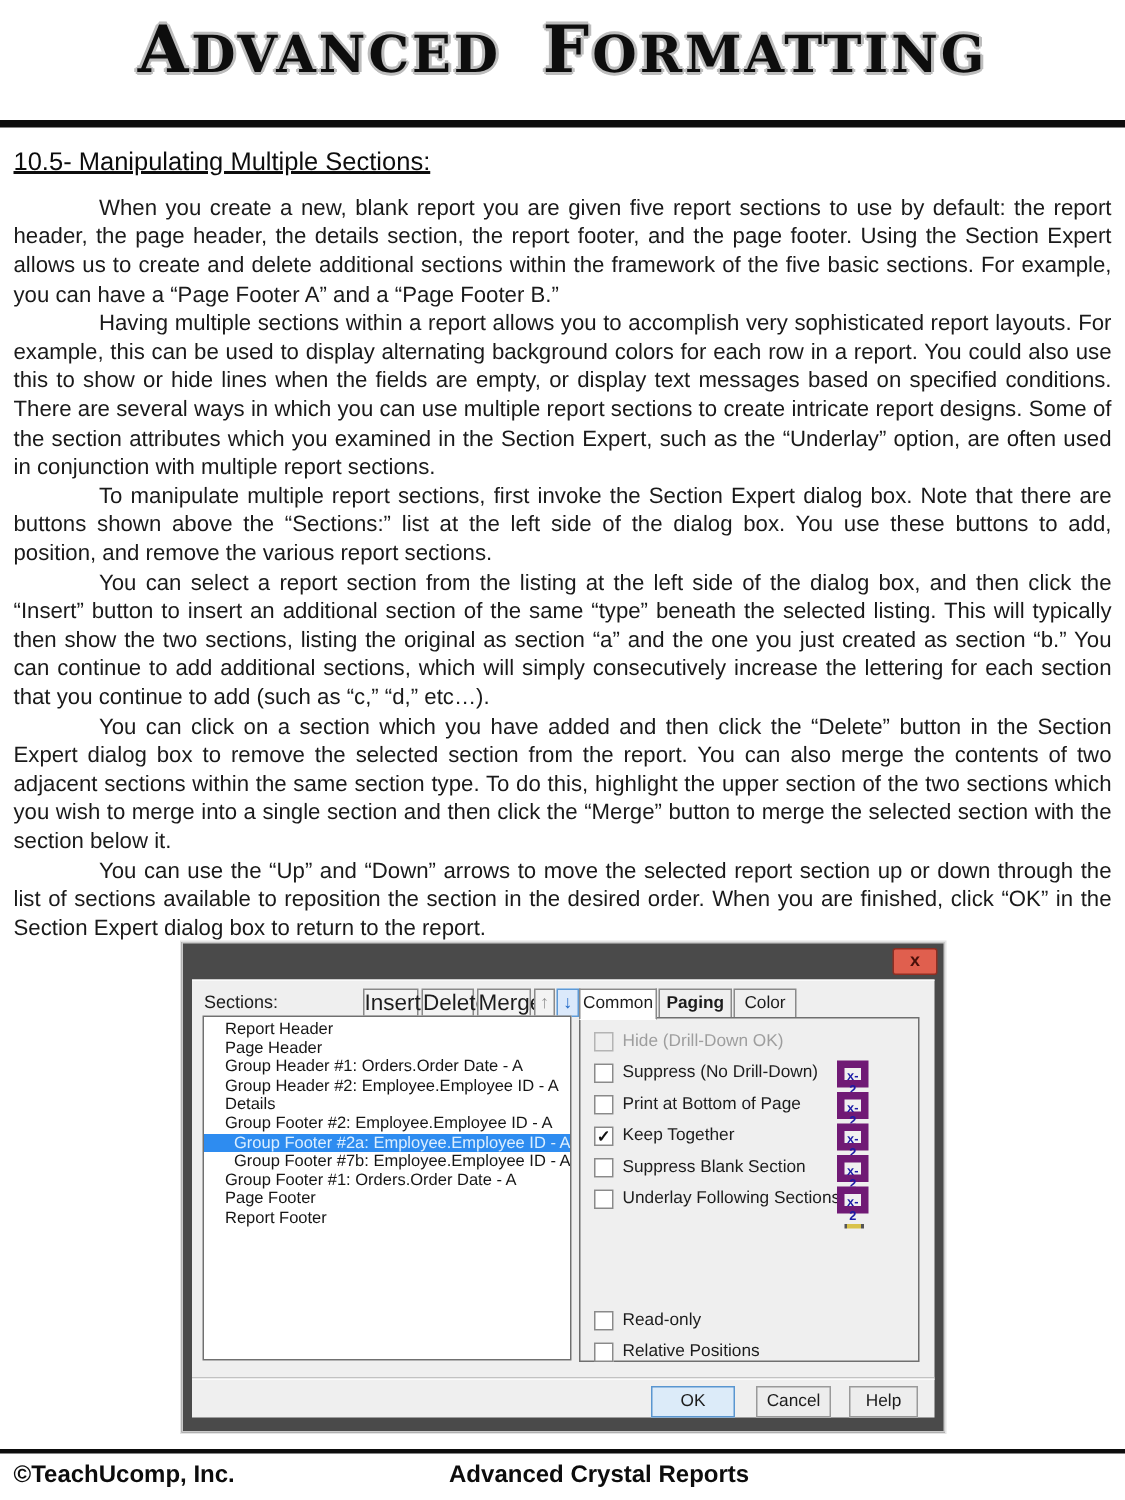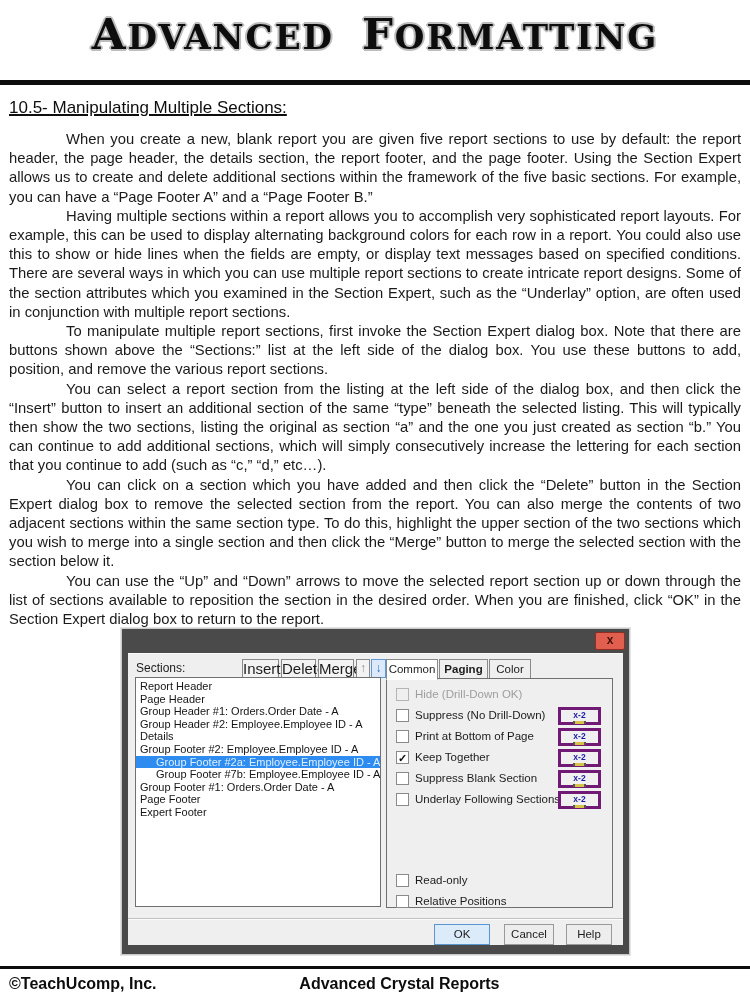--- a/index.html
+++ b/index.html
@@ -57,21 +57,21 @@
   }
   .arrow-btn { font-size:12px; font-weight:bold; line-height:16px; }
   .arrow-up { color:#8f8f8f; }
   .arrow-down-btn { background:#dbe9fb; border-color:#5e9ad6; }
   .arrow-down-btn .glyph { color:#2a6fc9; }
   .listbox {
     position:absolute; left:7px; top:23px; width:246px; height:230px;
     background:#ffffff; border:1px solid #707070; overflow:hidden; padding-top:2px;
   }
   .lst-item {
-    font-size:11px; line-height:12.6px; padding-left:4px; white-space:nowrap; color:#151515;
+    font-size:11px; line-height:12.6px; padding-left:14px; white-space:nowrap; color:#151515;
   }
   .lst-item.ind { padding-left:20px; }
   .lst-item.sel { background:#2e8cf0; color:#dcefff; }
   
   .tab {
     position:absolute; top:5px; height:20px; background:#efefef; border:1px solid #8a8a8a;
     font-size:11.5px; line-height:18px; text-align:center; color:#1c1c1c; cursor:default;
   }
   .tab.active { background:#ffffff; height:21px; border-bottom:1px solid #ffffff; z-index:3; }
   .tab-page {
@@ -81,22 +81,22 @@
   .opt-row { position:absolute; left:9px; right:6px; height:17px; }
   .cb {
     position:absolute; left:0; top:1px; width:13px; height:13px; background:#ffffff;
     border:1px solid #8a8a8a; font-size:11px; line-height:12px; text-align:center;
     font-weight:bold; color:#111;
   }
   .opt-label { position:absolute; left:19px; top:1px; font-size:11.5px; color:#1c1c1c; white-space:nowrap; }
   .opt-row.dis .cb { background:#efefef; border-color:#b4b4b4; }
   .opt-row.dis .opt-label { color:#9e9e9e; }
   .fx-btn {
-    position:absolute; left:162px; top:-1px; width:43px; height:18px;
-    background:#f0f0f0; border:3px solid #701a75; text-align:center; cursor:default;
+    position:absolute; left:162px; top:-1px; width:21px; height:18px;
+    background:#f0f0f0; border:5px solid #701a75; text-align:center; cursor:default;
   }
   .fx-x { display:block; font-size:8.5px; font-weight:bold; color:#1a1aa6; line-height:9px; margin-top:1px; }
   .fx-pencil { display:block; width:13px; height:3px; margin:1px auto 0;
     background:linear-gradient(90deg,#555 0 2px,#d9c24a 2px 11px,#555 11px); }
   .dlg-sep { position:absolute; left:0; right:0; top:264px; border-top:1px solid #c2c2c2; border-bottom:1px solid #fbfbfb; }
   .dlg-footer-btn {
     position:absolute; top:270px; height:21px; background:#ededed; border:1px solid #9a9a9a;
     font-size:11.5px; line-height:19px; text-align:center; color:#1c1c1c; cursor:default;
   }
   .dlg-footer-btn.ok { left:306px; width:56px; background:#dcebf9; border-color:#5a96d0; }
@@ -152,21 +152,21 @@
           <div class="lst-item">Report Header</div>
           <div class="lst-item">Page Header</div>
           <div class="lst-item">Group Header #1: Orders.Order Date - A</div>
           <div class="lst-item">Group Header #2: Employee.Employee ID - A</div>
           <div class="lst-item">Details</div>
           <div class="lst-item">Group Footer #2: Employee.Employee ID - A</div>
           <div class="lst-item sel ind">Group Footer #2a: Employee.Employee ID - A</div>
           <div class="lst-item ind">Group Footer #7b: Employee.Employee ID - A</div>
           <div class="lst-item">Group Footer #1: Orders.Order Date - A</div>
           <div class="lst-item">Page Footer</div>
-          <div class="lst-item">Expert Footer</div>
+          <div class="lst-item">Report Footer</div>
         </div>
 
       <div id="tab-strip">
           <div class="tab active" style="left: 258px; width: 52px;">Common</div>
           <div class="tab" style="left: 311px; width: 49px; font-weight: bold;">Paging</div>
           <div class="tab" style="left: 361px; width: 42px;">Color</div>
         </div>
       <div class="tab-page" id="tab-page">
           <div class="opt-row dis" style="top: 8px;">
             <span class="cb"></span>

